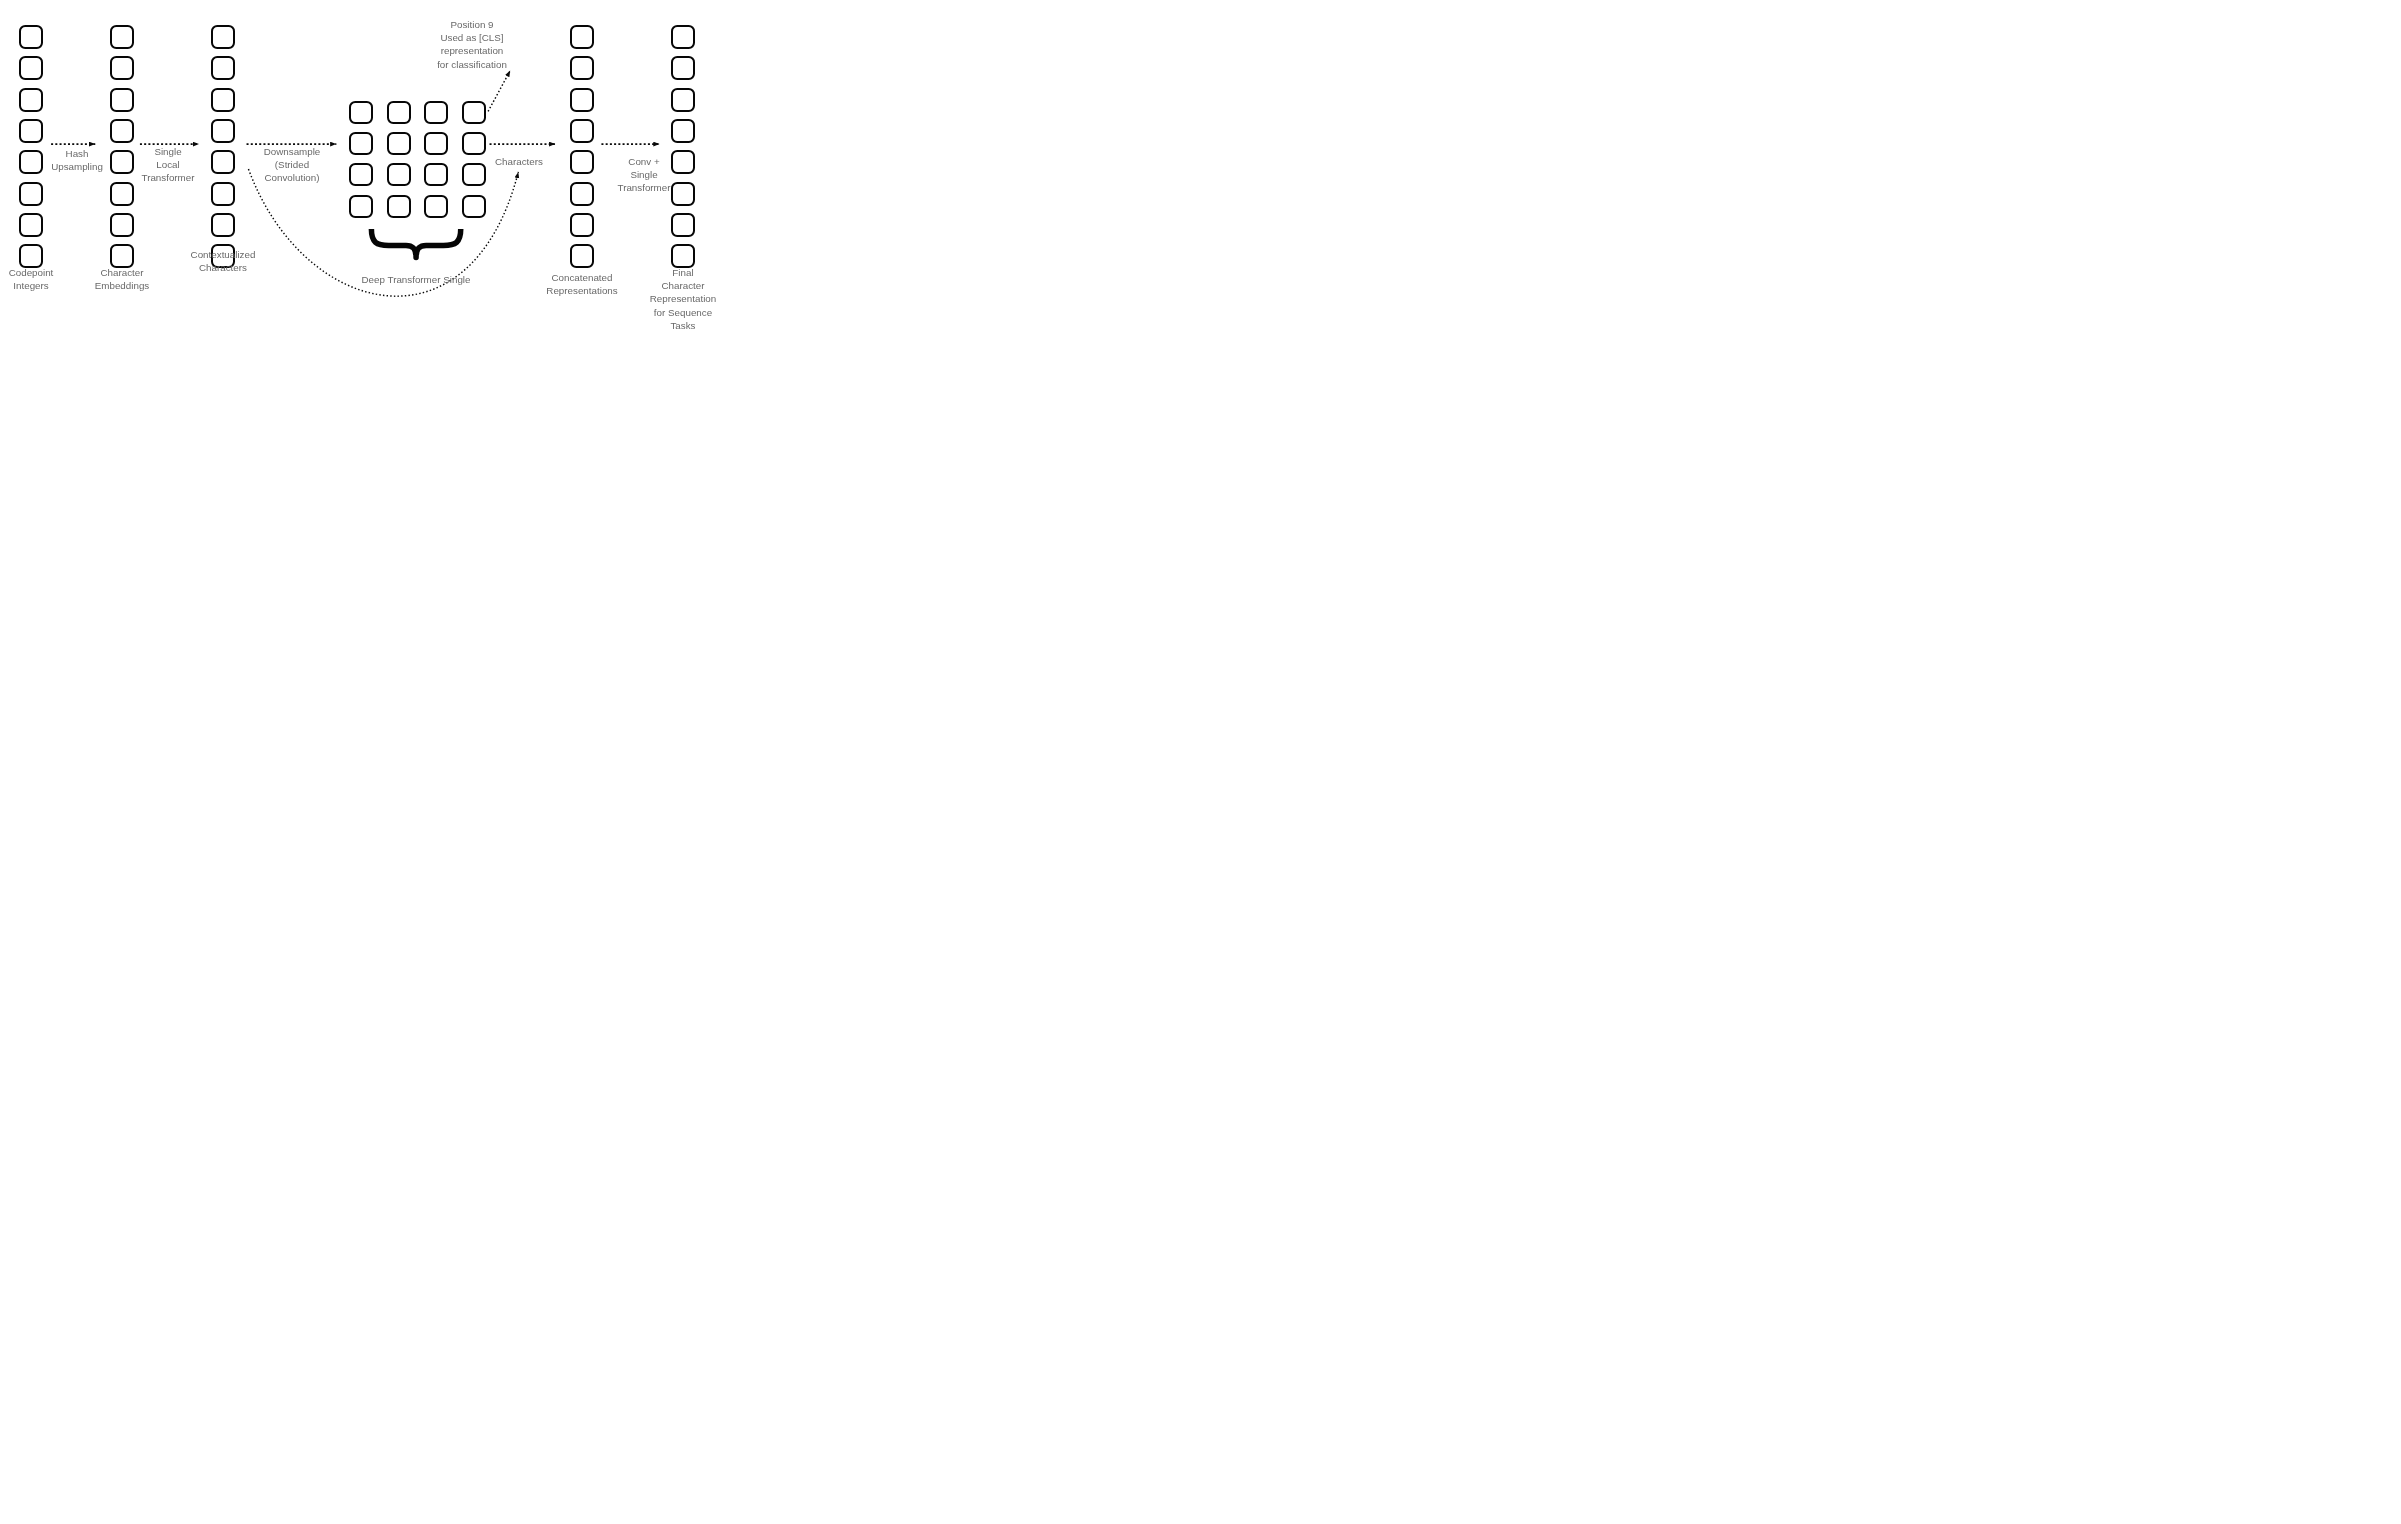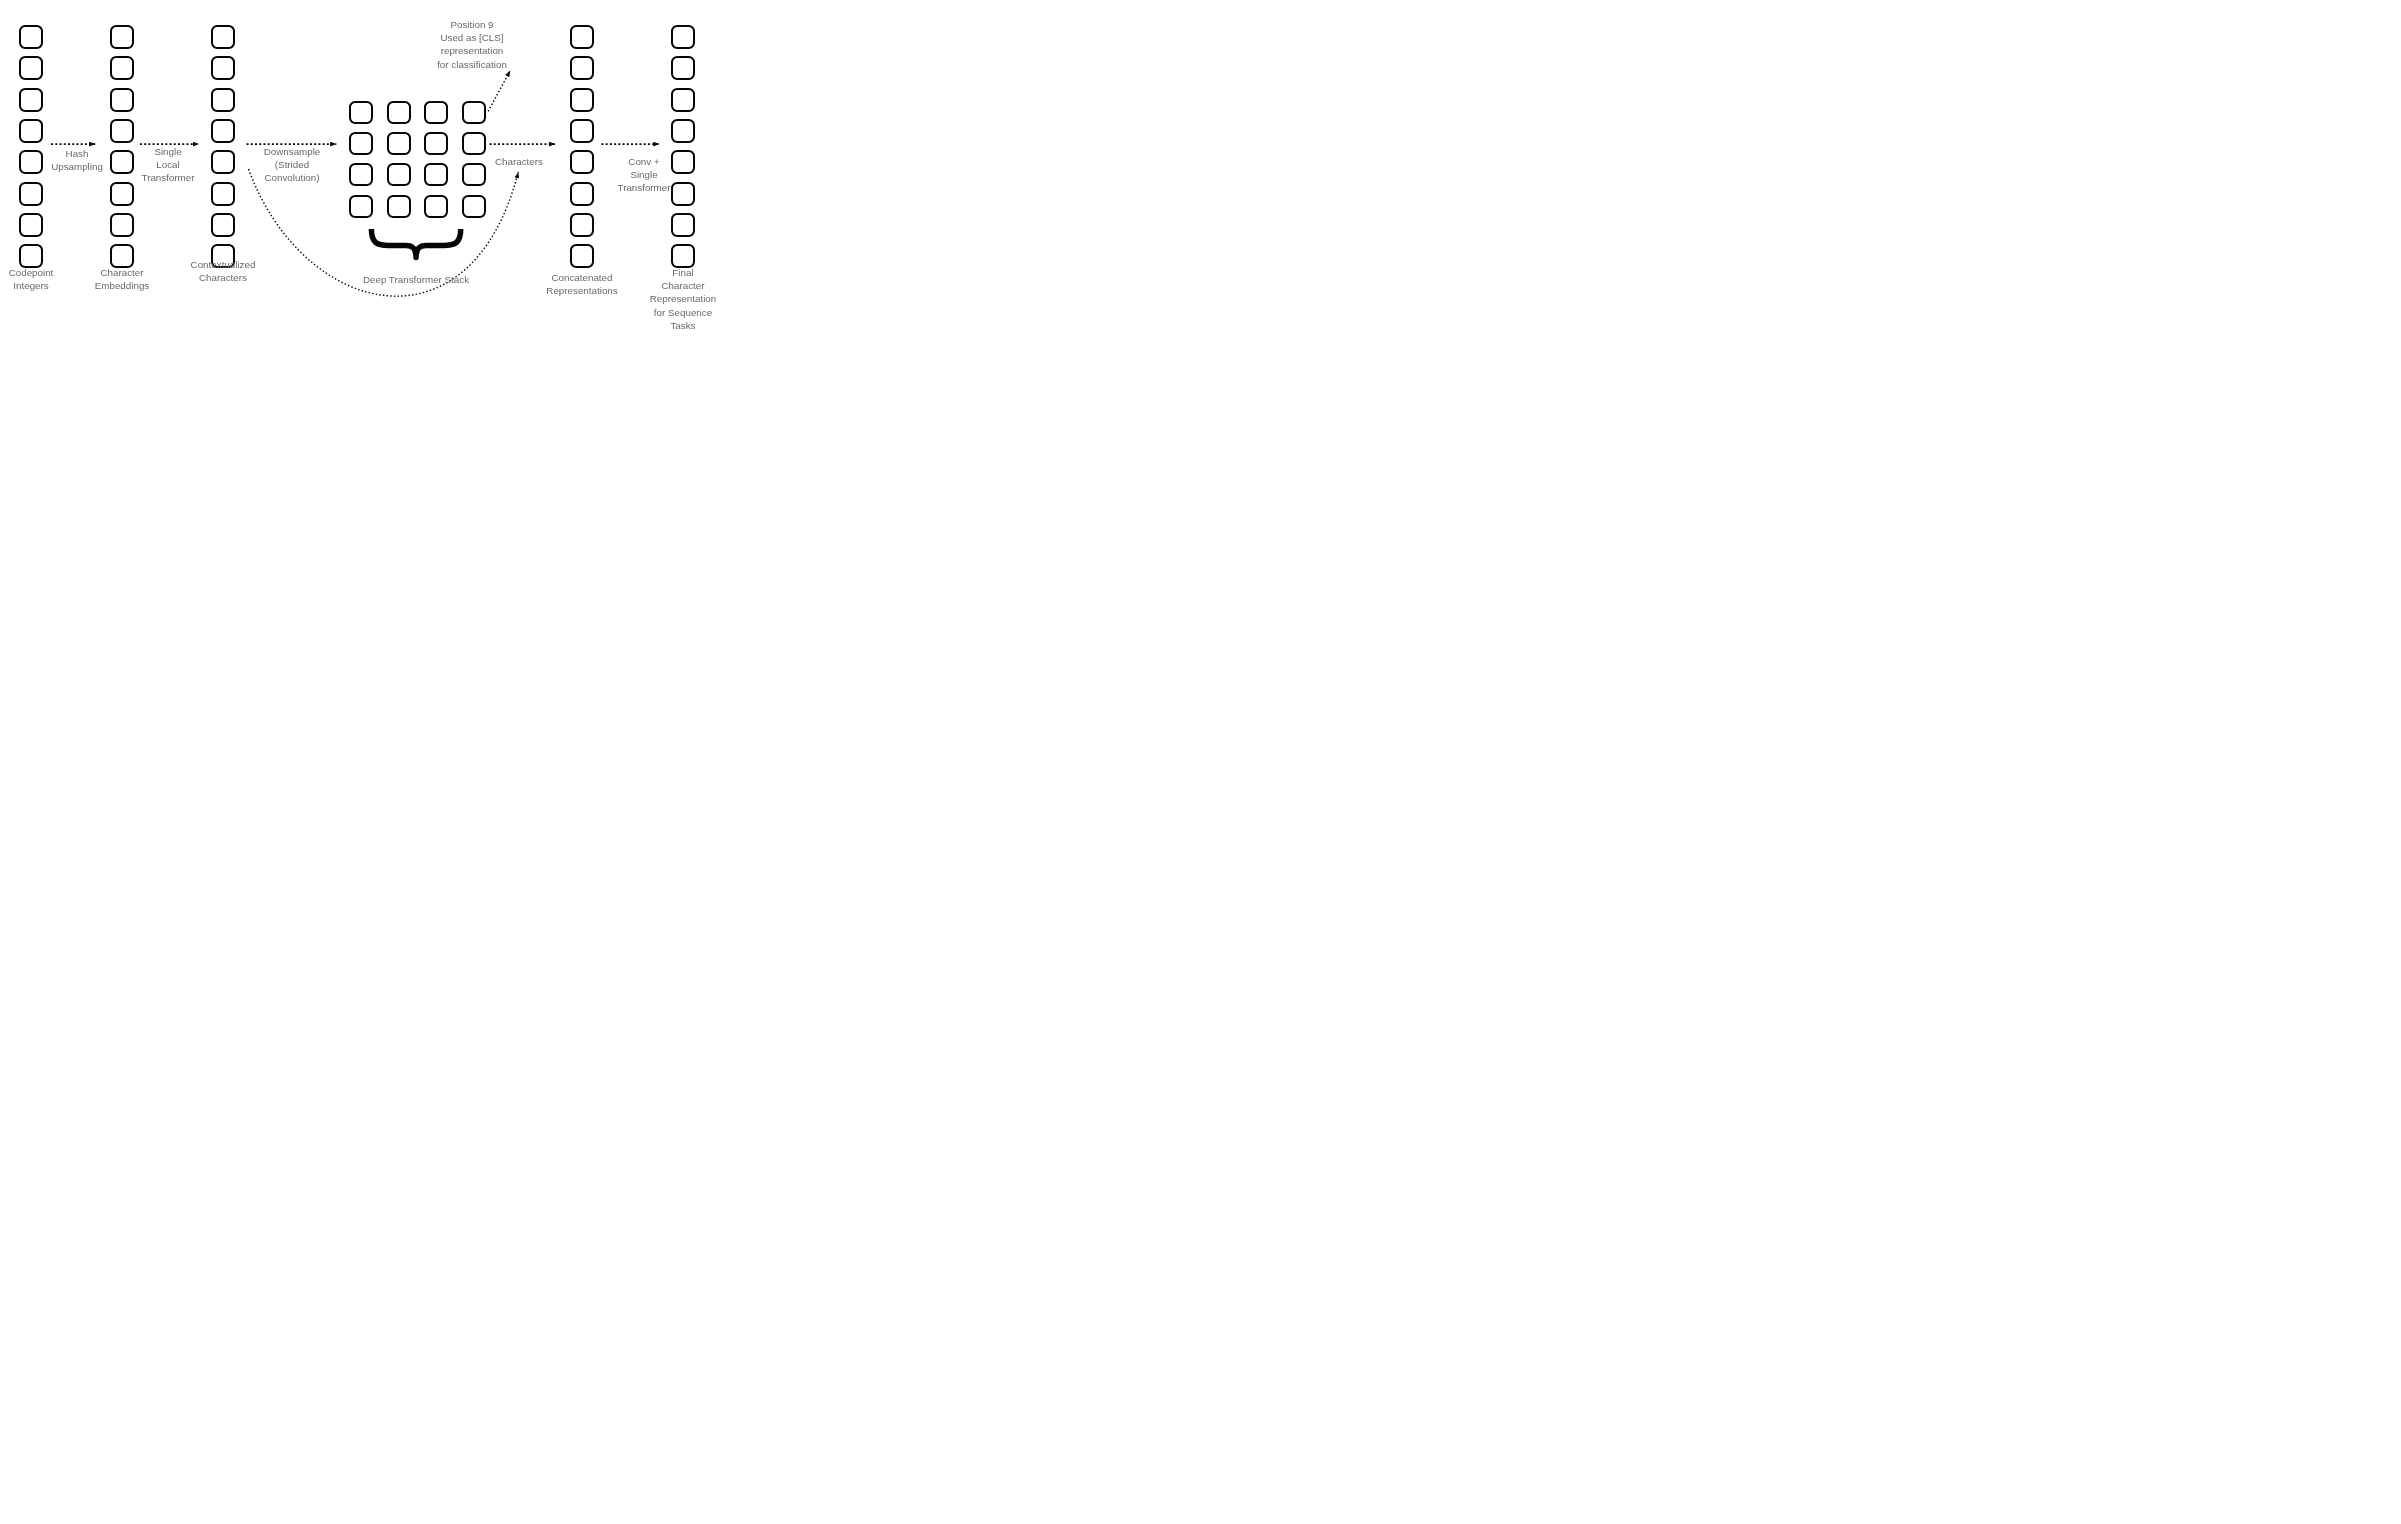--- a/index.html
+++ b/index.html
@@ -128,21 +128,21 @@
       <div class="box grid" style="left: 349px; top: 195px;"></div>
       <div class="box grid" style="left: 387px; top: 195px;"></div>
       <div class="box grid" style="left: 424px; top: 195px;"></div>
       <div class="box grid" style="left: 462px; top: 195px;"></div>
     </div>
 
   <div class="lbl" style="left:31px;top:279px">Codepoint
 Integers</div>
   <div class="lbl" style="left:122px;top:279px">Character
 Embeddings</div>
-  <div class="lbl" style="left:223px;top:271px">Contextualized
+  <div class="lbl" style="left:223px;top:261px">Contextualized
 Characters</div>
   <div class="lbl" style="left:582px;top:284px">Concatenated
 Representations</div>
   <div class="lbl" style="left:683px;top:299px">Final
 Character
 Representation
 for Sequence Tasks</div>
 
   <div class="lbl" style="left:77px;top:160px">Hash
 Upsampling</div>
@@ -154,15 +154,15 @@
 Convolution)</div>
   <div class="lbl" style="left:519px;top:162px">Characters</div>
   <div class="lbl" style="left:644px;top:175px">Conv +
 Single
 Transformer</div>
 
   <div class="lbl" style="left:472px;top:44px">Position 9
 Used as [CLS]
 representation
 for classification</div>
-  <div class="lbl" style="left:416px;top:280px">Deep Transformer Stack</div>
+  <div class="lbl" style="left:416px;top:280px">Deep Transformer Single</div>
 </div>
 
 
 </body></html>

